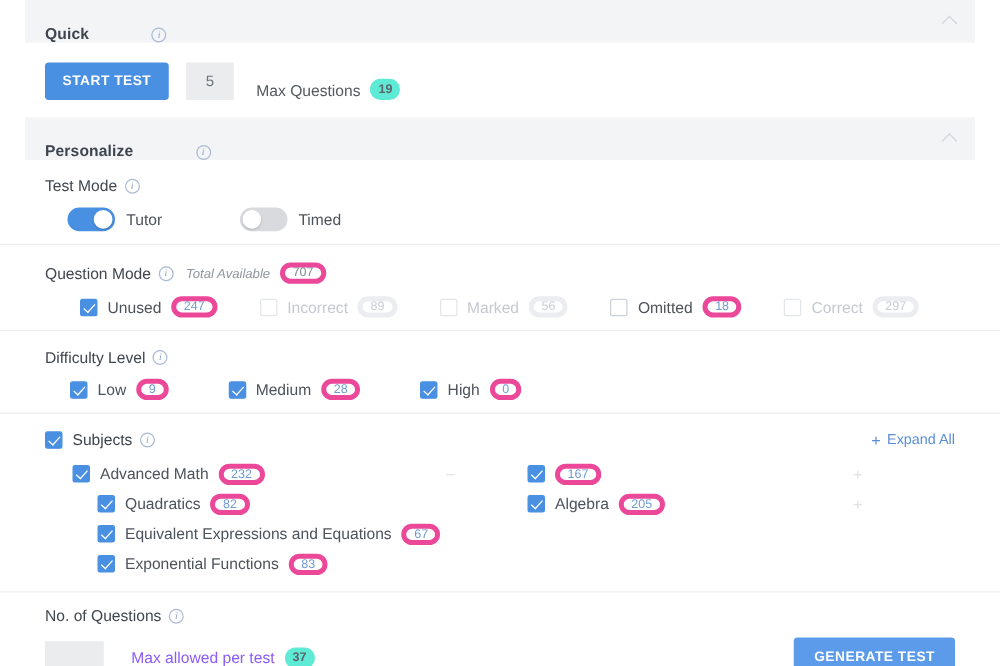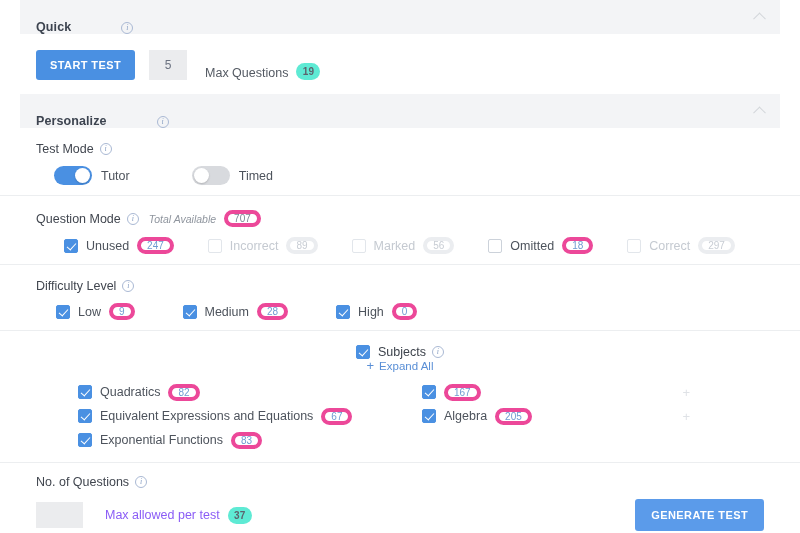--- a/index.html
+++ b/index.html
@@ -167,21 +167,20 @@
 
   
   .diff-row { display: flex; align-items: center; }
   .diff-row .cbx-item { margin-right: 48px; }
   .diff-row .cbx-item:first-child { margin-left: 20px; }
 
   
   .subjects-head {
     display: flex; align-items: center; justify-content: space-between;
     margin-bottom: 8px;
-    flex-direction: column;
   }
   .subjects-head-left { display: flex; align-items: center; }
   .subjects-head-left .cbx-label { font-size: 12.5px; color:#3d434c; }
   .expand-all {
     font-size: 11.5px;
     color: #5a8fd6;
     cursor: pointer;
     display: flex; align-items: center; gap: 5px;
   }
   .expand-all .plus { font-size: 13px; line-height: 1; }
@@ -349,20 +348,26 @@
         </div>
         <div class="expand-all">
           <span class="plus">+</span>
           <span>Expand All</span>
         </div>
       </div>
 
       <div class="subjects-cols">
         <div class="scol">
 
+          <div class="subj-row lvl1">
+            <span class="cbx checked"></span>
+            <span class="cbx-label">Advanced Math</span>
+            <span class="badge outline blue">232</span>
+            <span class="tree-toggle">−</span>
+          </div>
 
           <div class="subj-row lvl2">
             <span class="cbx checked"></span>
             <span class="cbx-label">Quadratics</span>
             <span class="badge outline blue">82</span>
           </div>
 
           <div class="subj-row lvl2">
             <span class="cbx checked"></span>
             <span class="cbx-label">Equivalent Expressions and Equations</span>

